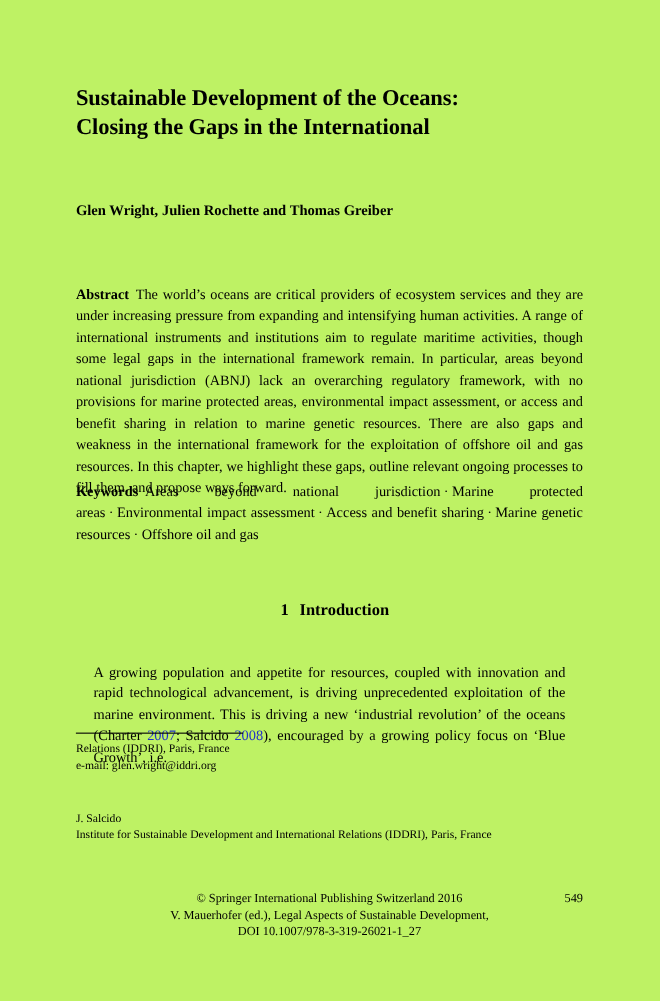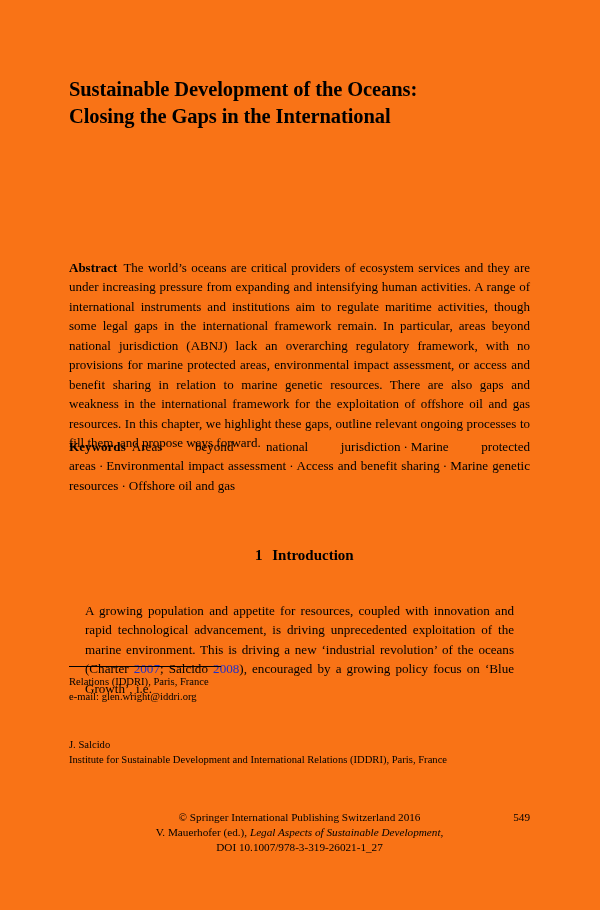--- a/index.html
+++ b/index.html
@@ -13,21 +13,21 @@
     position: relative;
     font-family: "Liberation Serif", "DejaVu Serif", serif;
     color: #000000;
     overflow: hidden;
   }
   .page {
     position: absolute;
     left: 0; top: 0;
     width: 600px;
     height: 910px;
-    background: #f97316;
+    background: #bef264;
   }
   .col {
     position: absolute;
     left: 69px;
     width: 461px;
   }
 
   
   #title-block { top: 76px; }
   .title-line {
@@ -128,32 +128,35 @@
     line-height: 15.2px;
   }
   .page-no {
     position: absolute;
     right: 0;
     top: 0;
     font-size: 11.2px;
     line-height: 15.2px;
     margin-left: 39px;
   }
-  .italic { font-style: italic; }
+  .italic { }
 </style>
 </head>
 <body>
 
 <div class="page">
 
   <div class="col" id="title-block">
     <div class="title-line">Sustainable Development of the Oceans:</div>
     <div class="title-line">Closing the Gaps in the International</div>
   </div>
 
+  <div class="col" id="authors-block">
+    <div class="authors">Glen Wright, Julien Rochette and Thomas Greiber</div>
+  </div>
 
   <div class="col" id="abstract-block">
     <p class="abstract-para"><span class="lead">Abstract</span><span class="lead-gap"></span><span>The world’s oceans are critical providers of ecosystem services and they are under increasing pressure from expanding and intensifying human activities. A range of international instruments and institutions aim to regulate maritime activities, though some legal gaps in the international framework remain. In particular, areas beyond national jurisdiction (ABNJ) lack an overarching regulatory framework, with no provisions for marine protected areas, environmental impact assessment, or access and benefit sharing in relation to marine genetic resources. There are also gaps and weakness in the international framework for the exploitation of offshore oil and gas resources. In this chapter, we highlight these gaps, outline relevant ongoing processes to fill them, and propose ways forward.</span></p>
   </div>
 
   <div class="col" id="keywords-block">
     <p class="keywords-para"><span class="lead">Keywords</span><span class="lead-gap"></span><span>Areas beyond national jurisdiction</span><span class="kw-sep">·</span><span>Marine protected areas</span><span class="kw-sep">·</span><span>Environmental impact assessment</span><span class="kw-sep">·</span><span>Access and benefit sharing</span><span class="kw-sep">·</span><span>Marine genetic resources</span><span class="kw-sep">·</span><span>Offshore oil and gas</span></p>
   </div>
 
   <div class="col" id="section-block">

